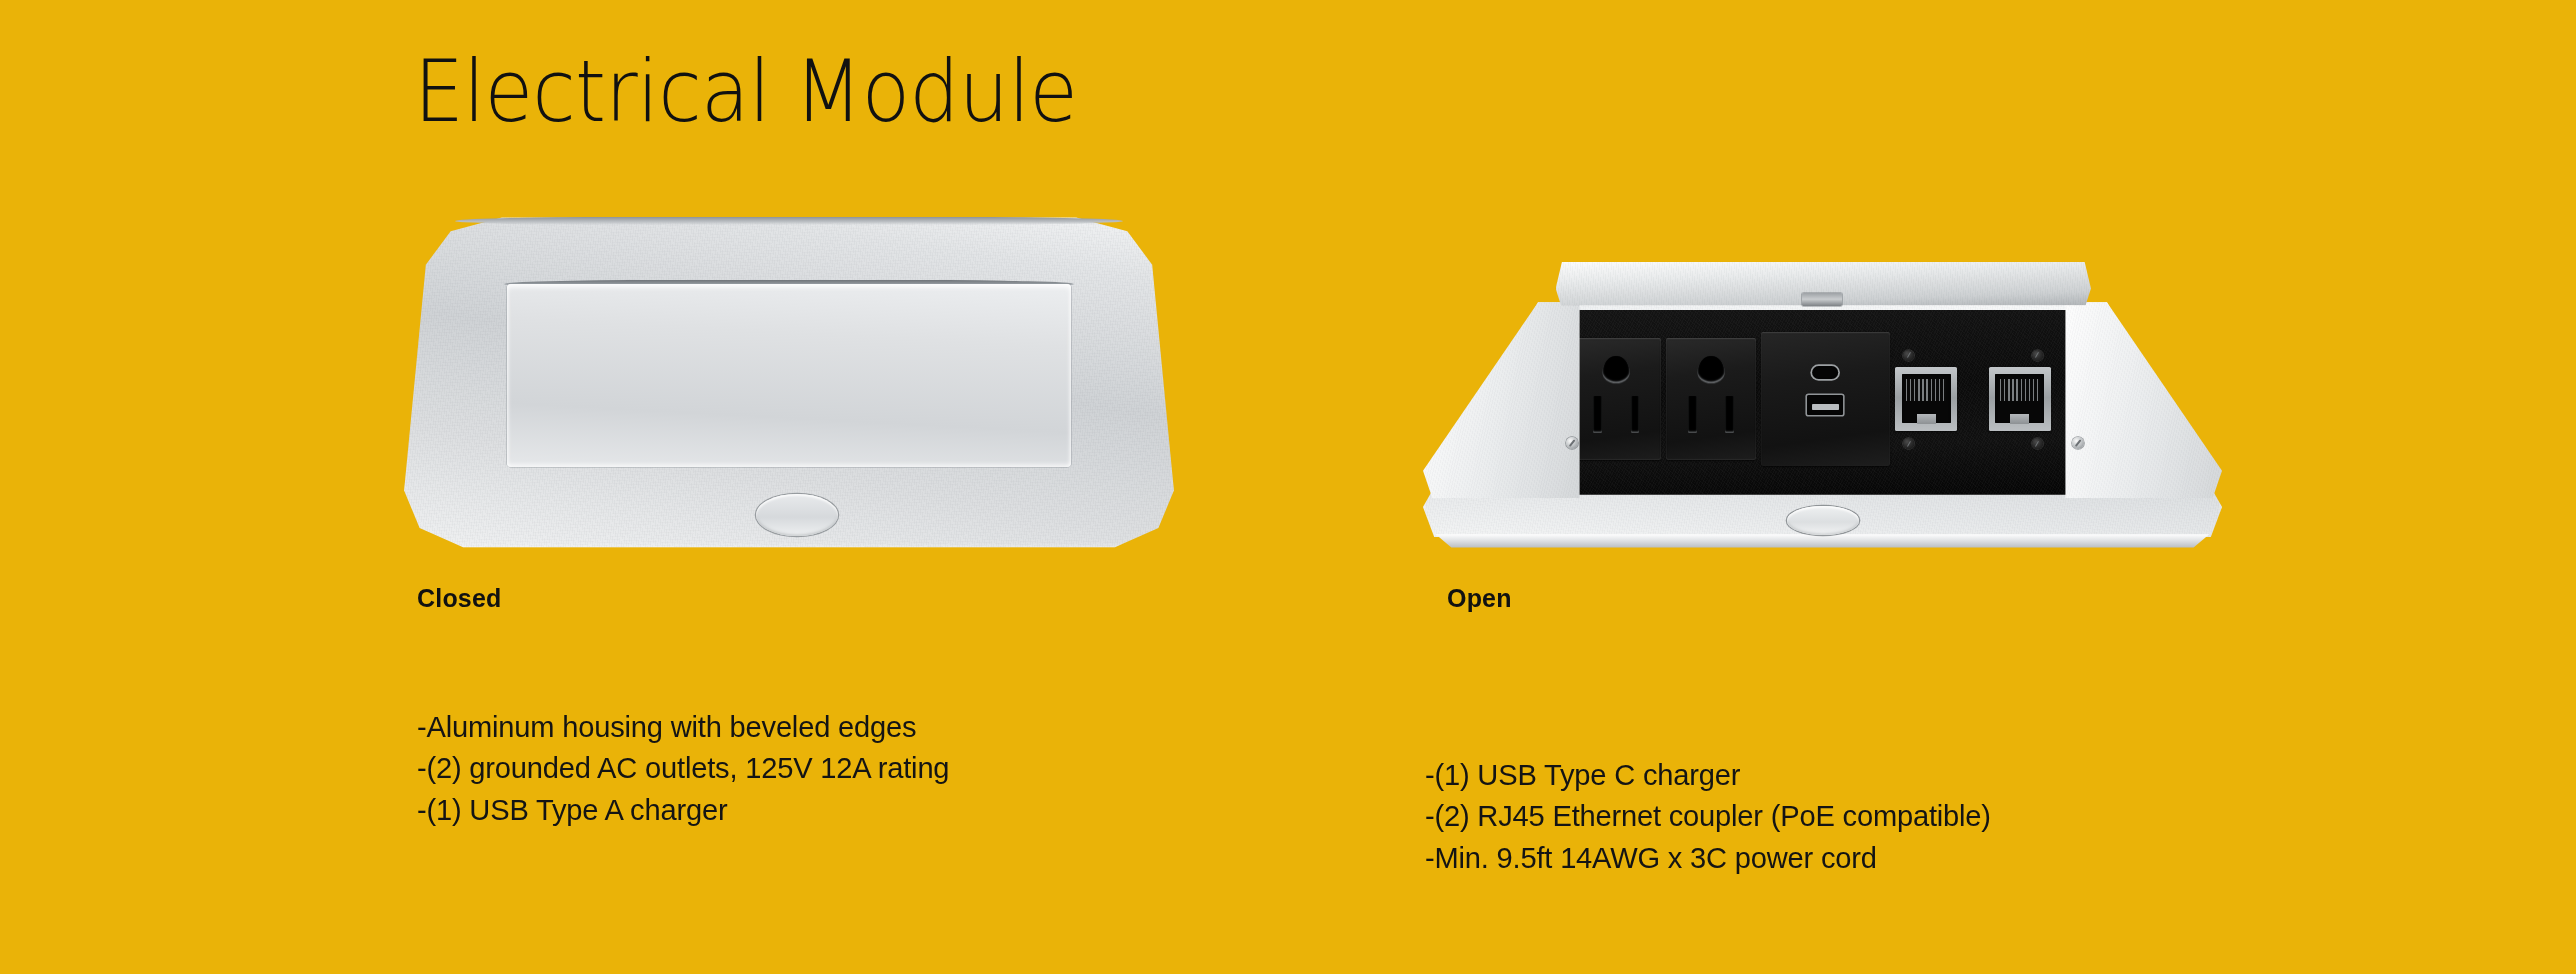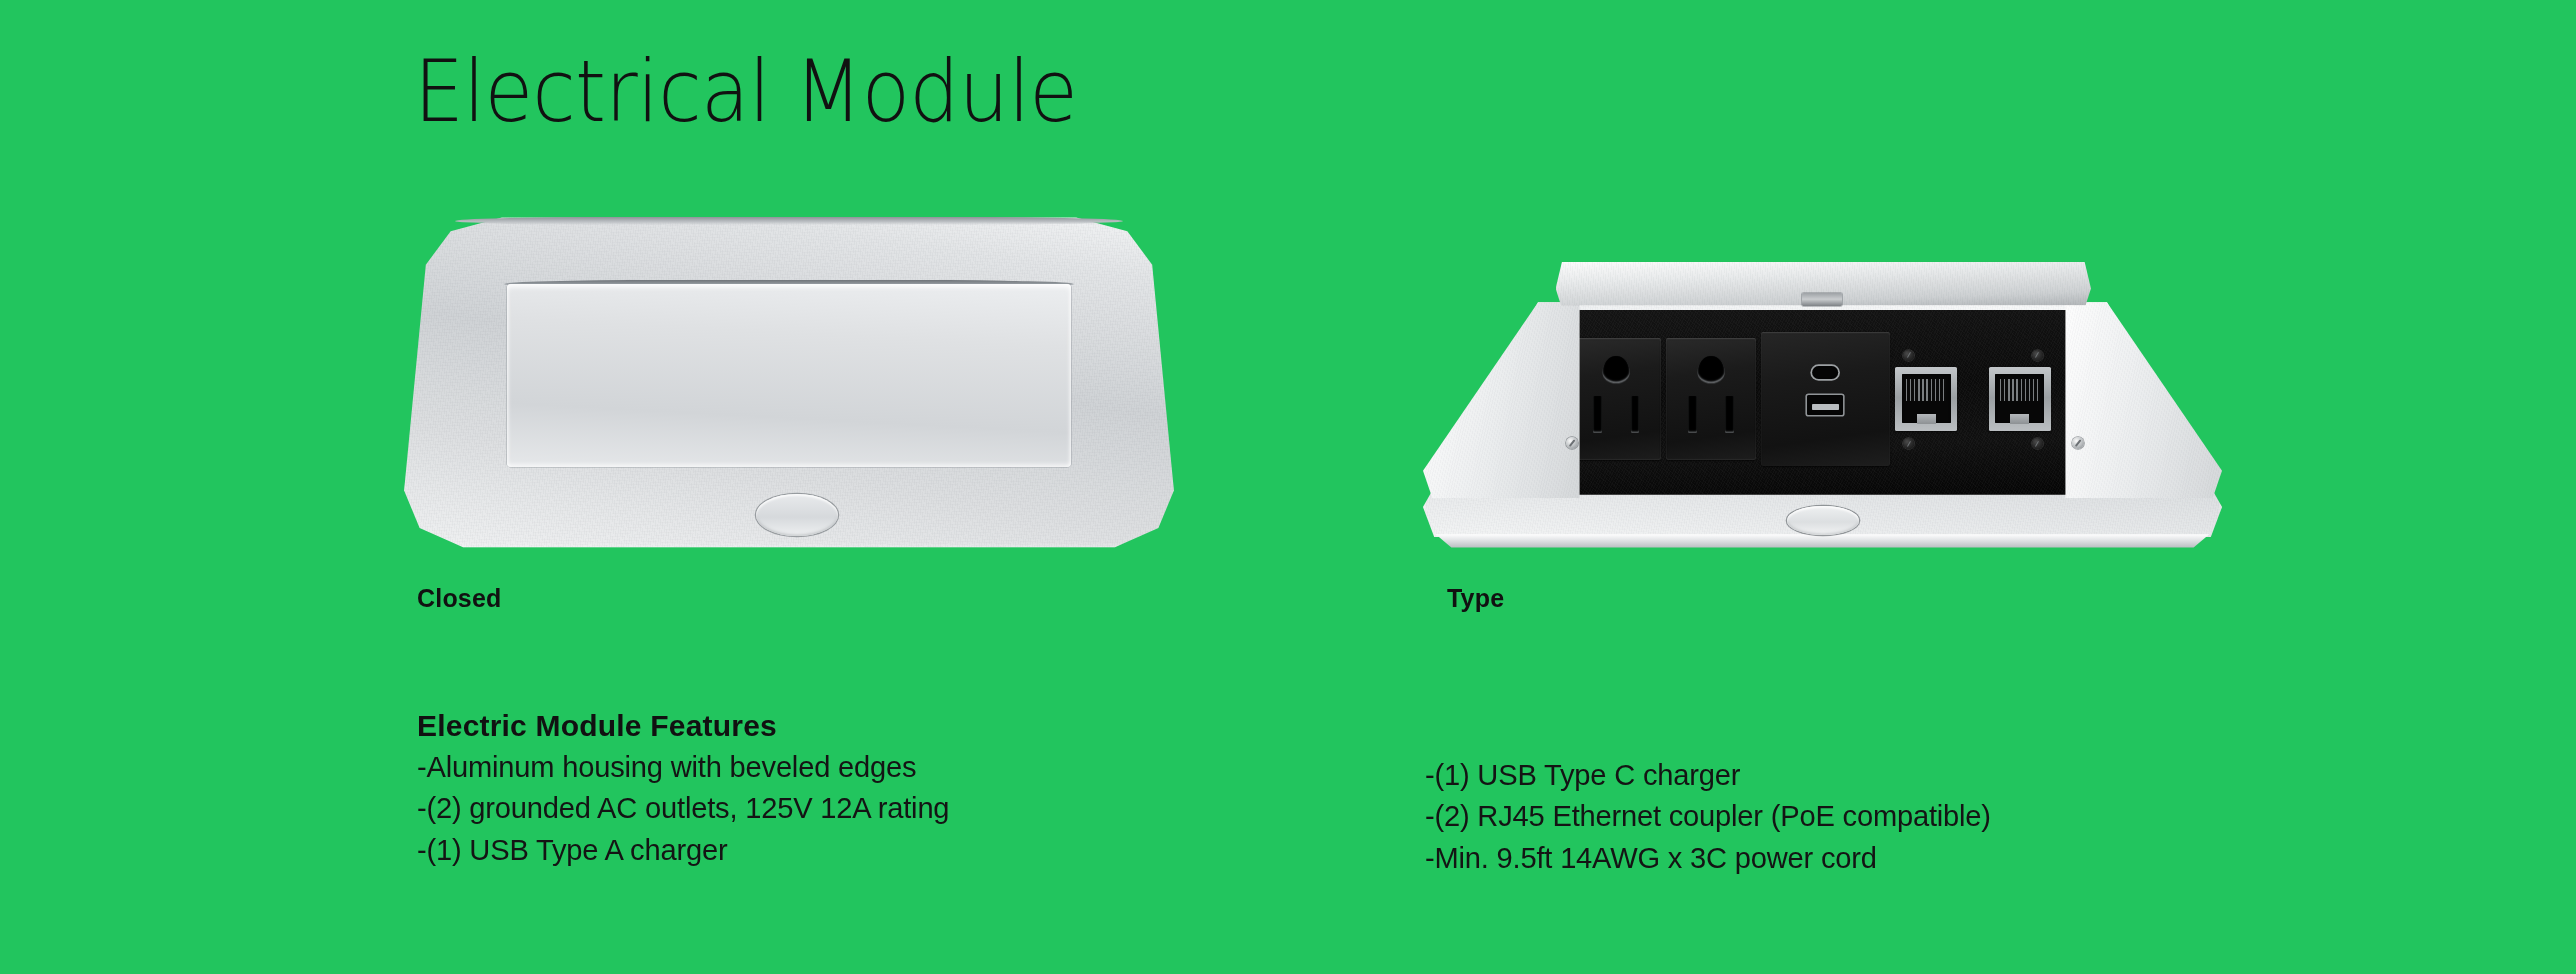--- a/index.html
+++ b/index.html
@@ -1,19 +1,19 @@
 <!DOCTYPE html>
 <html style="font-size:13px"><head>
 <meta charset="utf-8">
 <style>
   * { margin:0; padding:0; box-sizing:border-box; }
   html,body { width:2576px; height:975px; background:#ffffff; overflow:hidden; }
   body { font-family:"Liberation Sans", sans-serif; color:#111; }
 
-  .page { position:relative; width:2576px; height:975px; background:#22c55e; }
+  .page { position:relative; width:2576px; height:975px; background:#eab308; }
 
   
   .title {
     position:absolute; left:414px; top:47px;
     font-family:"DejaVu Sans", sans-serif;
     font-size:85px; font-weight:300; letter-spacing:-0.8px;
     color:#111; line-height:1.05; white-space:nowrap;
     transform:scaleX(0.93); transform-origin:left top;
   }
 
@@ -361,24 +361,23 @@
     <div class="om-screw" id="om-screw-l"></div>
     <div class="om-screw" id="om-screw-r"></div>
 
     <div class="om-lid"></div>
     <div class="om-lid-tex"></div>
     <div class="om-latch"></div>
 
     <div class="om-front-edge"></div>
     <div class="om-button"></div>
   </div>
-  <div class="caption" id="cap-open">Type</div>
+  <div class="caption" id="cap-open">Open</div>
 
   <div class="feat-col" id="feat-left">
-    <div class="feat-head">Electric Module Features</div>
     <div class="feat-line">-Aluminum housing with beveled edges</div>
     <div class="feat-line">-(2) grounded AC outlets, 125V 12A rating</div>
     <div class="feat-line">-(1) USB Type A charger</div>
   </div>
 
   <div class="feat-col" id="feat-right">
     <div class="feat-line">-(1) USB Type C charger</div>
     <div class="feat-line">-(2) RJ45 Ethernet coupler (PoE compatible)</div>
     <div class="feat-line">-Min. 9.5ft 14AWG x 3C power cord</div>
   </div>

